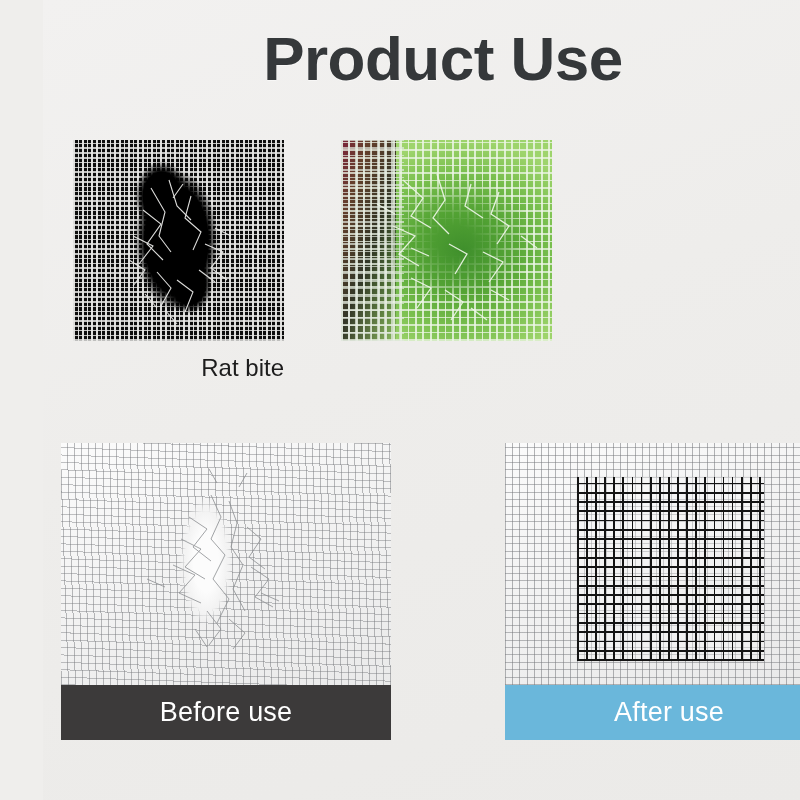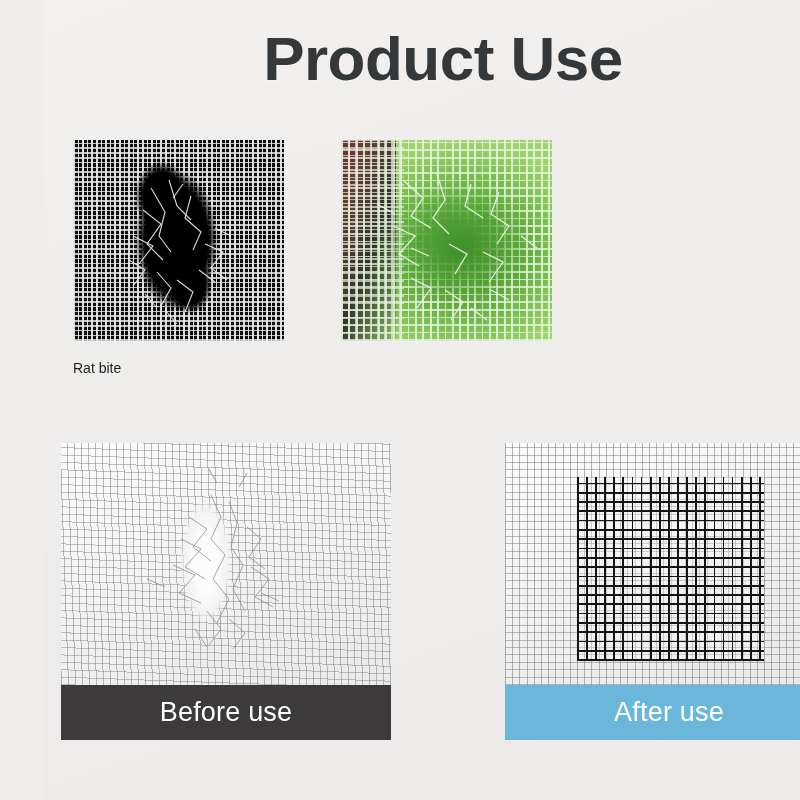--- a/index.html
+++ b/index.html
@@ -58,22 +58,22 @@
   .damage-photo {
     position: relative;
     width: 211px;
     height: 201px;
     overflow: hidden;
     background: #cfcfcf;
   }
 
   .damage-caption {
     margin-top: 14px;
-    text-align: left;
-    font-size: 14px;
+    text-align: right;
+    font-size: 24px;
     line-height: 26px;
     color: #1d1d1d;
     font-weight: 400;
     white-space: pre-line;
   }
 
   
   .mesh-dark {
     position: absolute;
     inset: 0;

